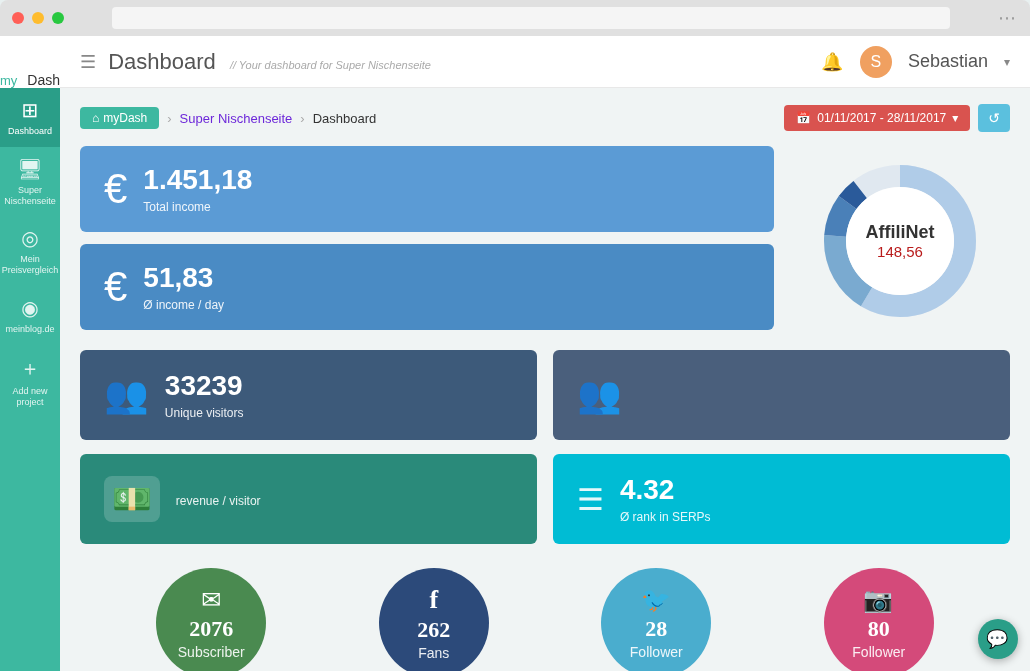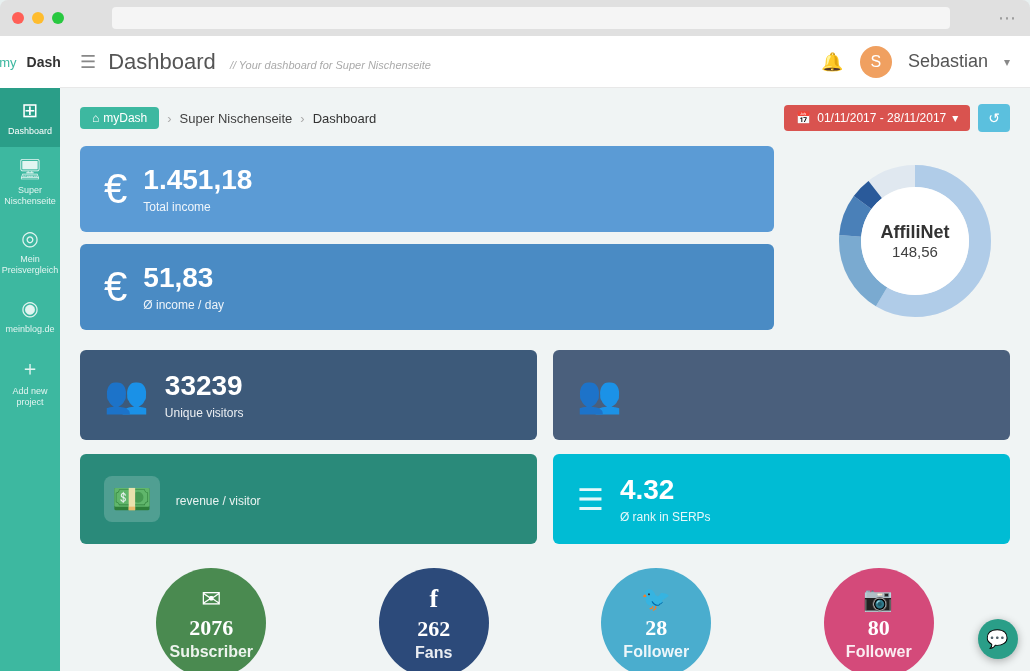--- a/index.html
+++ b/index.html
@@ -39,29 +39,29 @@
       flex-direction: column;
       align-items: center;
       padding-top: 0;
       flex-shrink: 0;
     }
     .sidebar-logo {
       background: #fff;
       width: 100%;
       height: 52px;
       display: flex;
-      align-items: center;
+      align-items: flex-end;
       justify-content: center;
       font-size: 13px;
       font-weight: bold;
       color: #3db8a0;
       gap: 10px;
     }
     .sidebar-logo span.my { color: #3db8a0; font-weight: 400; font-size: 13px; }
-    .sidebar-logo span.dash { color: #333; font-weight: 700; font-size: 14px; }
+    .sidebar-logo span.dash { color: #333; font-weight: 400; font-size: 14px; }
     .sidebar-item {
       width: 100%;
       display: flex;
       flex-direction: column;
       align-items: center;
       padding: 10px 4px;
       cursor: pointer;
       color: rgba(255,255,255,0.85);
       font-size: 10px;
       gap: 4px;
@@ -111,21 +111,21 @@
       background: #3db8a0;
       color: white;
       padding: 4px 12px;
       border-radius: 4px;
       display: flex;
       align-items: center;
       gap: 4px;
       font-size: 12px;
     }
     .breadcrumb-sep { color: #aaa; }
-    .breadcrumb-link { color: #404040; }
+    .breadcrumb-link { color: #6d28d9; }
     .breadcrumb-current { color: #333; font-weight: 500; }
     .breadcrumb-right { margin-left: auto; display: flex; align-items: center; gap: 8px; }
     .date-picker {
       background: #d9534f;
       color: white;
       padding: 6px 12px;
       border-radius: 4px;
       font-size: 12px;
       display: flex;
       align-items: center;
@@ -154,38 +154,38 @@
     }
     .stat-icon { font-size: 36px; opacity: 0.9; }
     .stat-info .stat-value { font-size: 28px; font-weight: 600; }
     .stat-info .stat-label { font-size: 12px; opacity: 0.9; margin-top: 4px; }
 
     
     .chart-area {
       flex: 0 0 220px;
       display: flex;
       align-items: center;
-      justify-content: flex-end;
+      justify-content: center;
       padding: 10px;
     }
     .donut-container {
       position: relative;
       width: 170px;
       height: 170px;
     }
     .donut-svg { width: 100%; height: 100%; }
     .donut-center {
       position: absolute;
       top: 50%;
       left: 50%;
       transform: translate(-50%, -50%);
       text-align: center;
     }
     .donut-center-title { font-size: 18px; font-weight: 700; color: #333; }
-    .donut-center-value { font-size: 15px; color: #404040; }
+    .donut-center-value { font-size: 15px; color: #b91c1c; }
 
     
     .top-section { display: flex; gap: 16px; margin-bottom: 14px; }
     .income-cards { flex: 1; display: flex; flex-direction: column; gap: 12px; }
     .income-card {
       display: flex;
       align-items: center;
       padding: 18px 24px;
       border-radius: 6px;
       color: white;
@@ -206,21 +206,21 @@
       border-radius: 50%;
       display: flex;
       flex-direction: column;
       align-items: center;
       justify-content: center;
       color: white;
       gap: 2px;
     }
     .social-circle-icon { font-size: 24px; }
     .social-circle-value { font-size: 22px; font-weight: 700; font-family: Liberation Serif, serif; }
-    .social-circle-label { font-size: 16px; opacity: 0.9; font-weight: bold; }
+    .social-circle-label { font-size: 14px; opacity: 0.9; }
 
     .circle-green { background: #4a8a50; }
     .circle-dark-blue { background: #2c4a7a; }
     .circle-sky { background: #4aadce; }
     .circle-pink { background: #d44a7a; }
 
     
     .chat-bubble {
       position: fixed;
       bottom: 12px;

